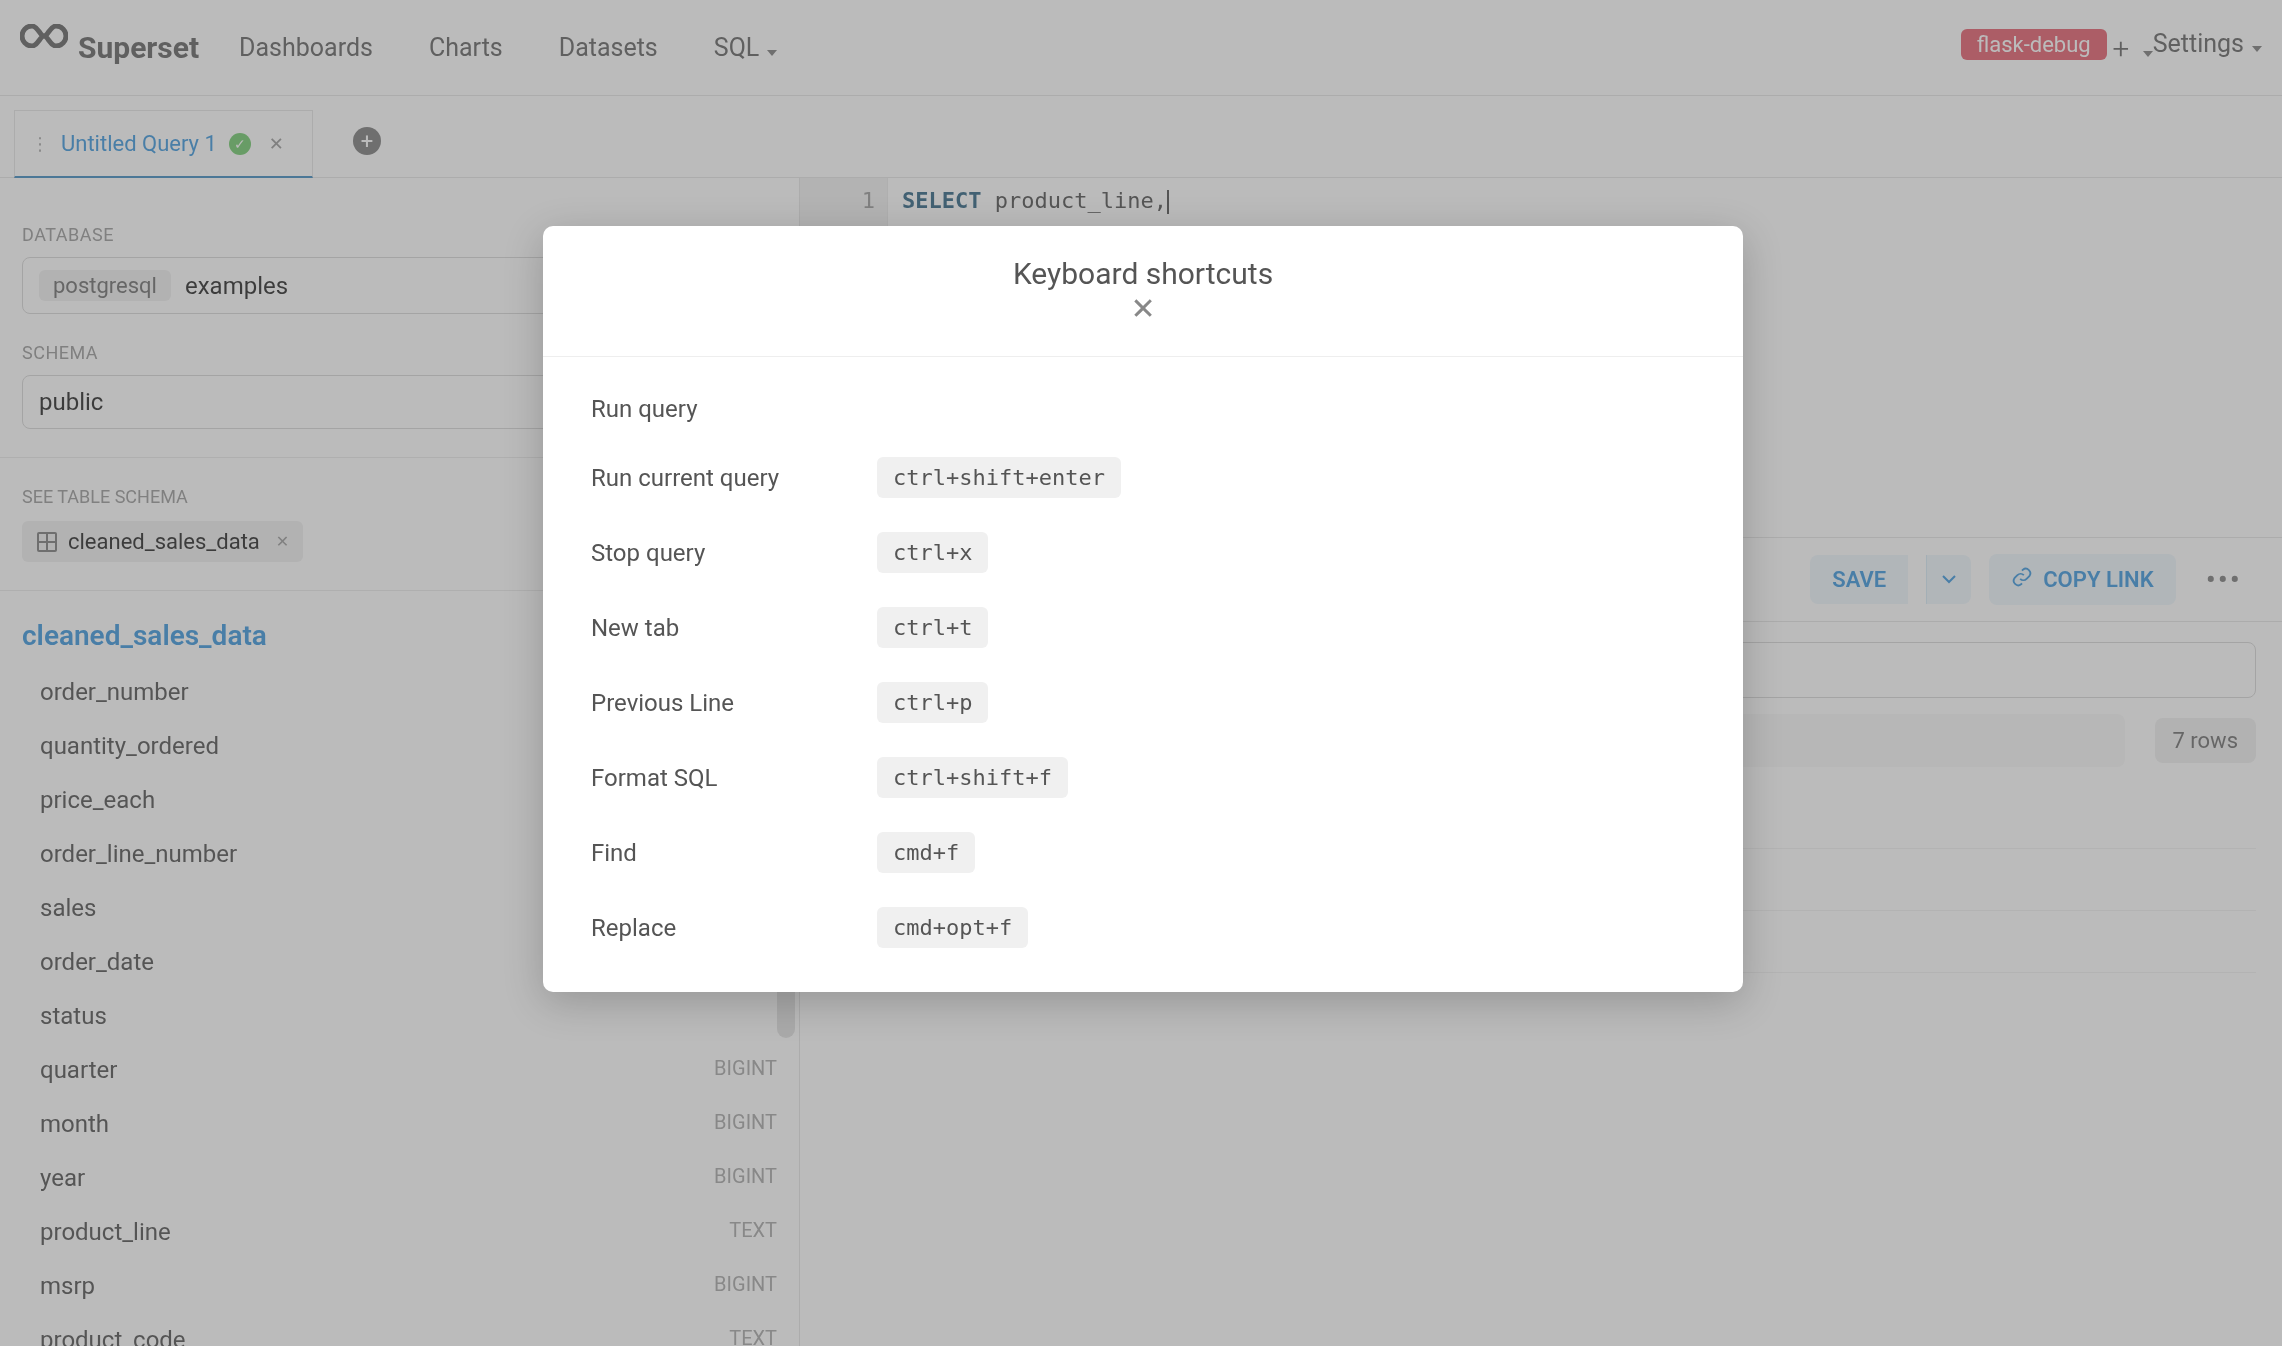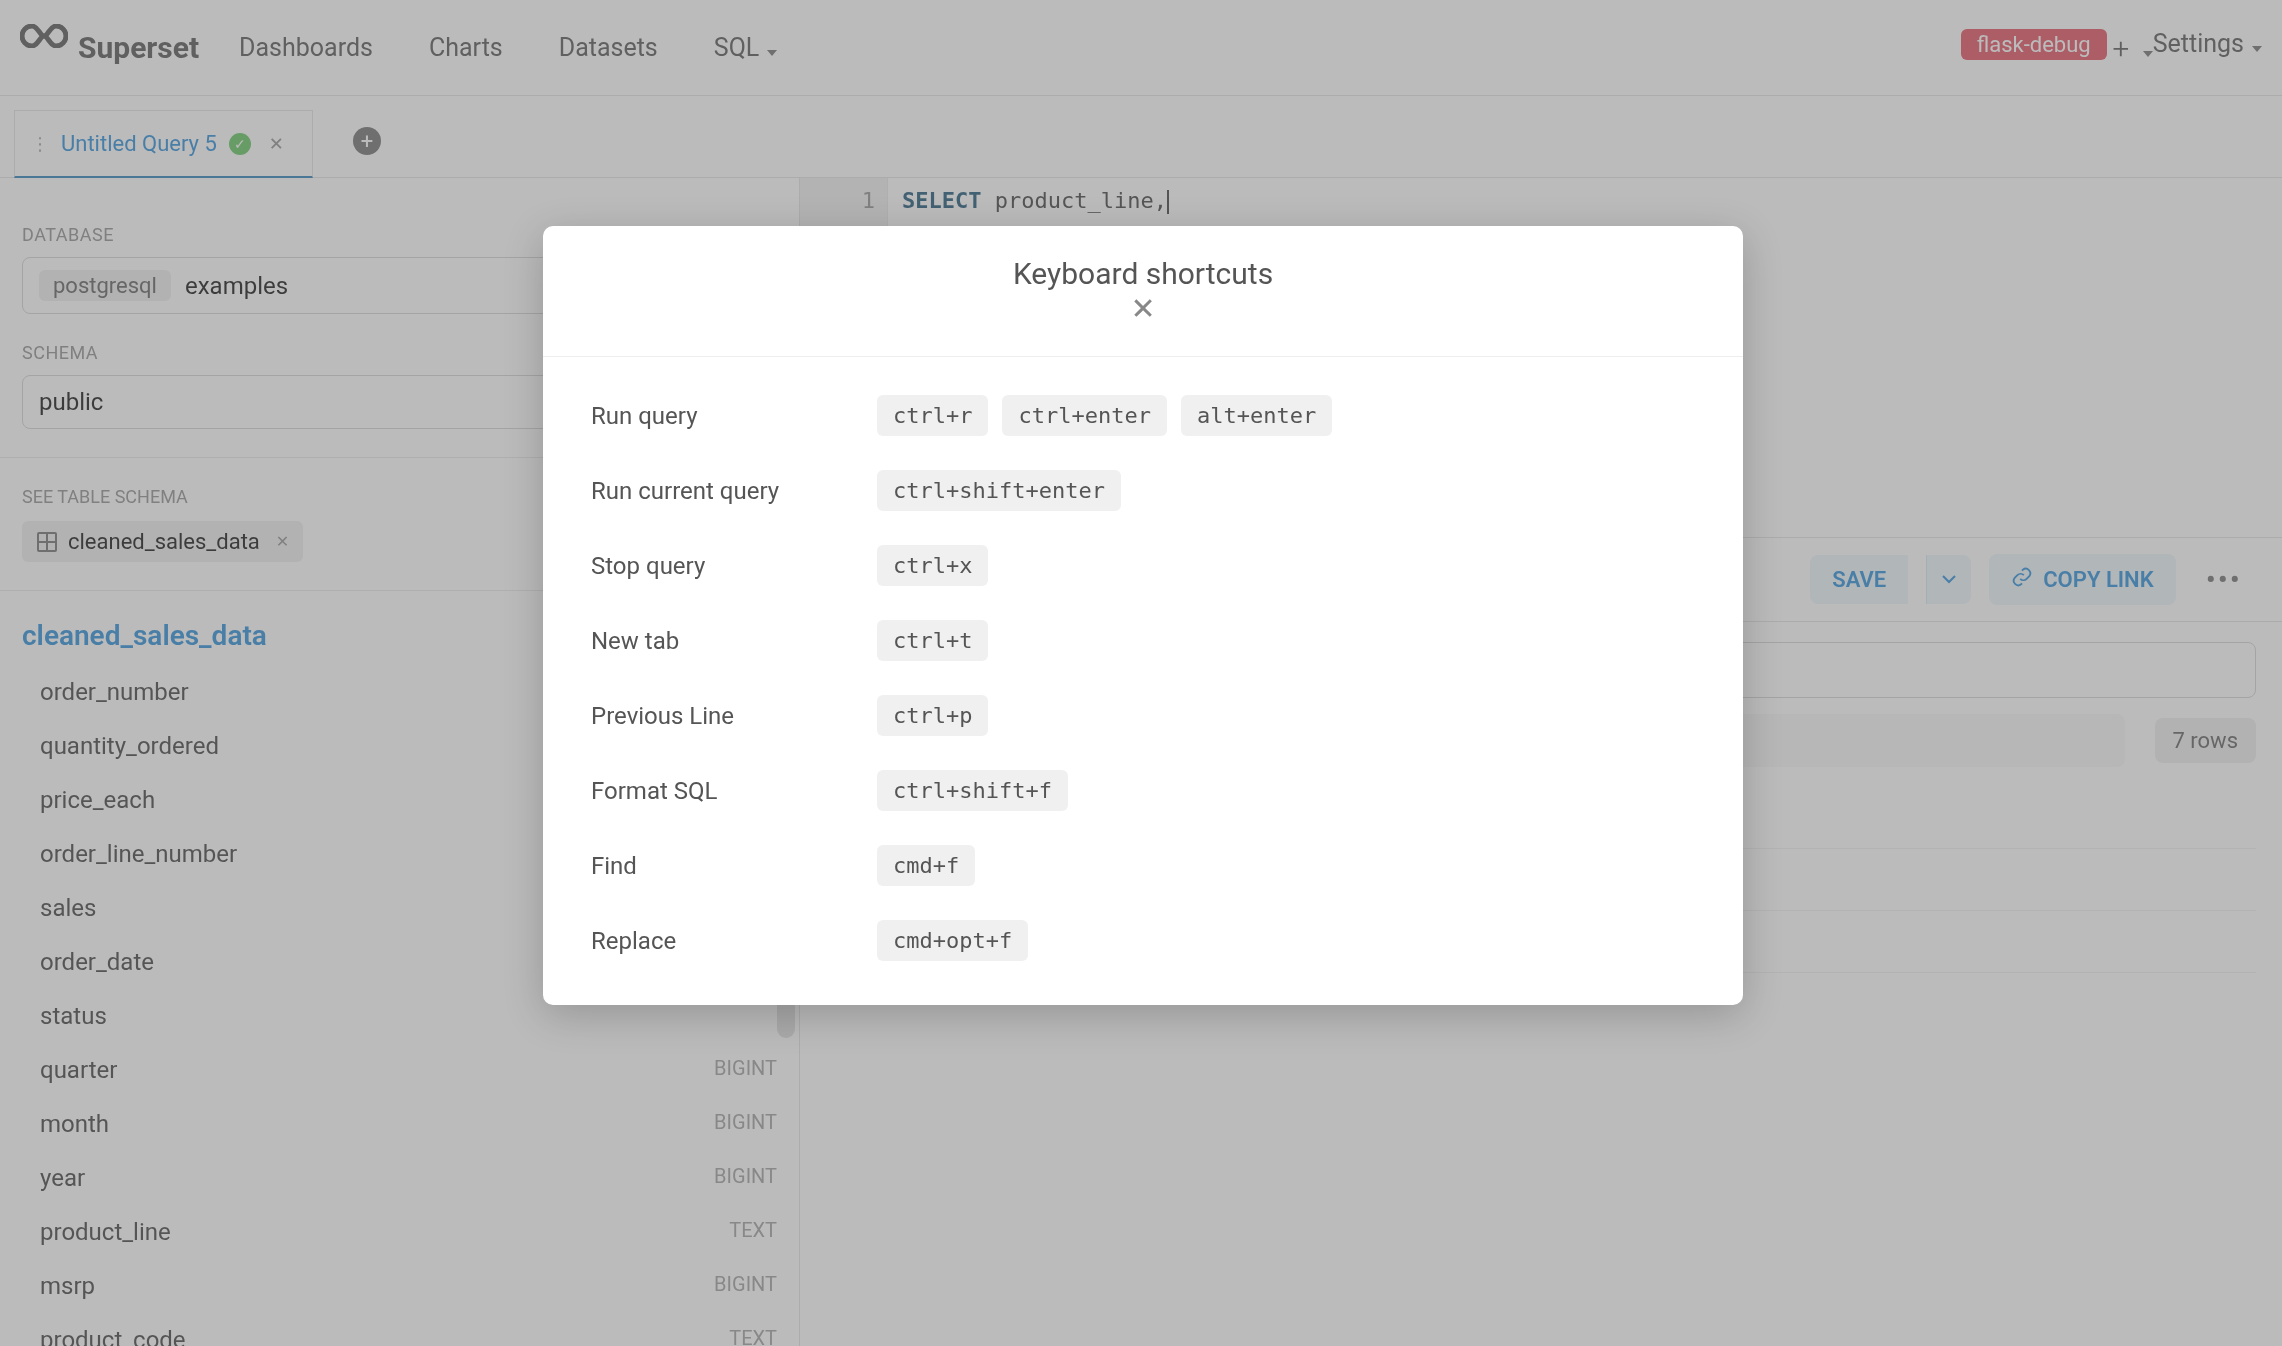--- a/index.html
+++ b/index.html
@@ -453,21 +453,21 @@
   <div class="nav-right">
     <span class="flask-debug">flask-debug</span>
     <span class="plus-dd">＋</span>
     <span class="settings">Settings</span>
   </div>
 </div>
 
 <div class="tabs-bar">
   <div class="tab">
     <span class="drag-handle">⋮</span>
-    <span>Untitled Query 5</span>
+    <span>Untitled Query 1</span>
     <span class="status-dot">✓</span>
     <span class="close-x">✕</span>
   </div>
   <div class="add-tab">+</div>
 </div>
 
 <div class="main">
   <div class="sidebar">
     <div class="label">DATABASE</div>
     <div class="select-box">
@@ -614,25 +614,20 @@
 
 <div class="backdrop"></div>
 <div class="modal">
   <div class="modal-header">
     <div class="modal-title">Keyboard shortcuts</div>
     <div class="modal-close">✕</div>
   </div>
   <div class="modal-body" id="modal-body">
       <div class="shortcut-row">
         <div class="shortcut-label">Run query</div>
-        <div class="keys">
-          <span class="key">ctrl+r</span>
-          <span class="key">ctrl+enter</span>
-          <span class="key">alt+enter</span>
-        </div>
       </div>
       <div class="shortcut-row">
         <div class="shortcut-label">Run current query</div>
         <div class="keys">
           <span class="key">ctrl+shift+enter</span>
         </div>
       </div>
       <div class="shortcut-row">
         <div class="shortcut-label">Stop query</div>
         <div class="keys">

